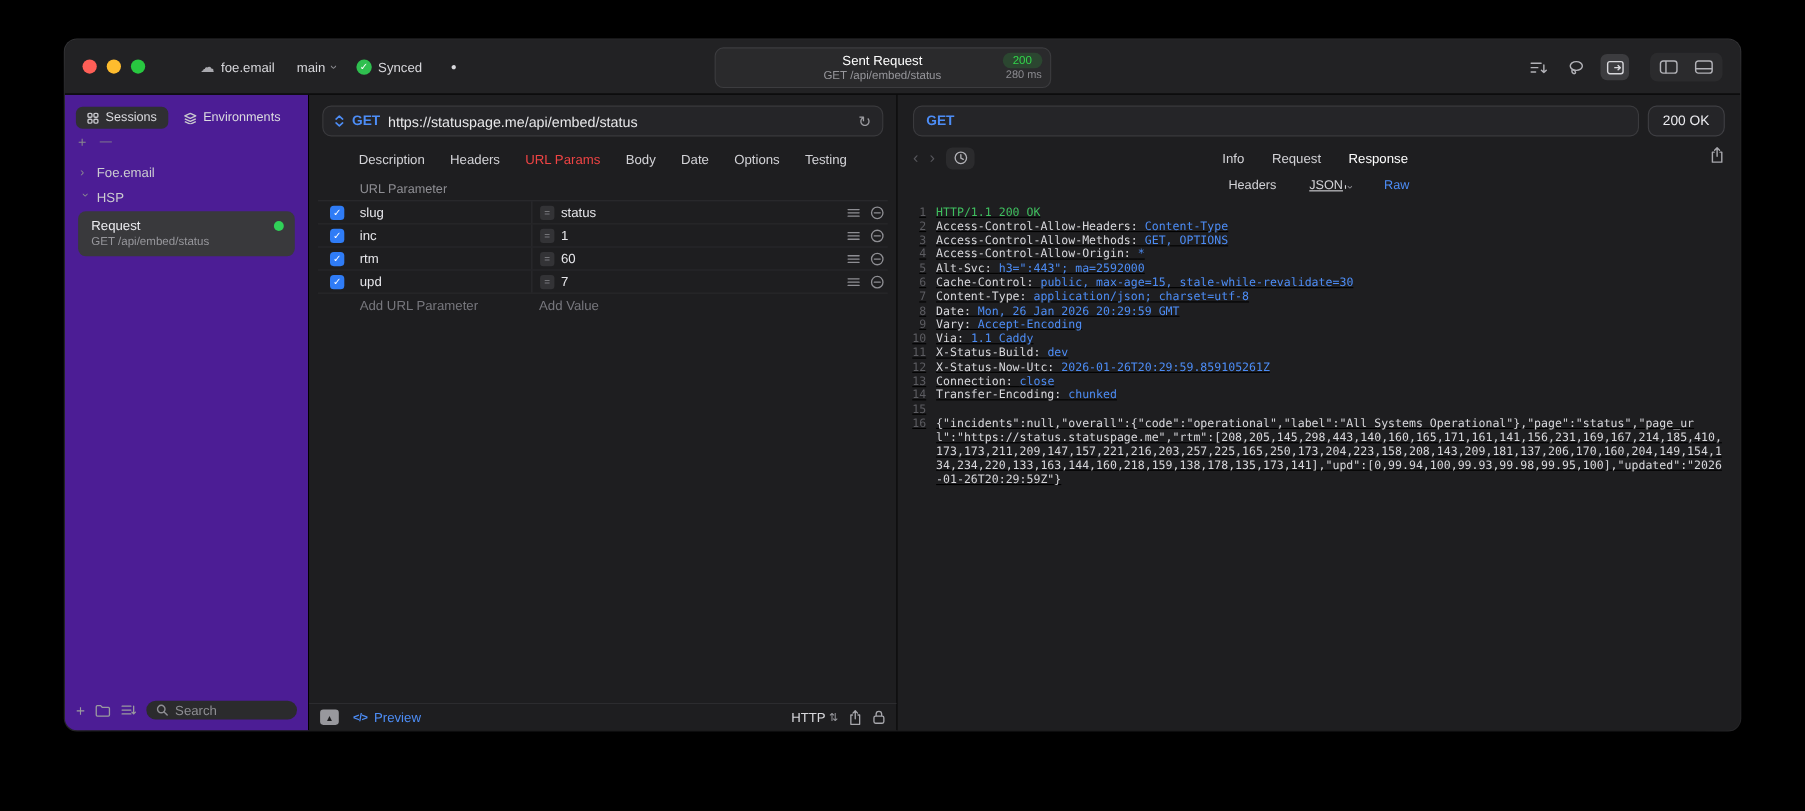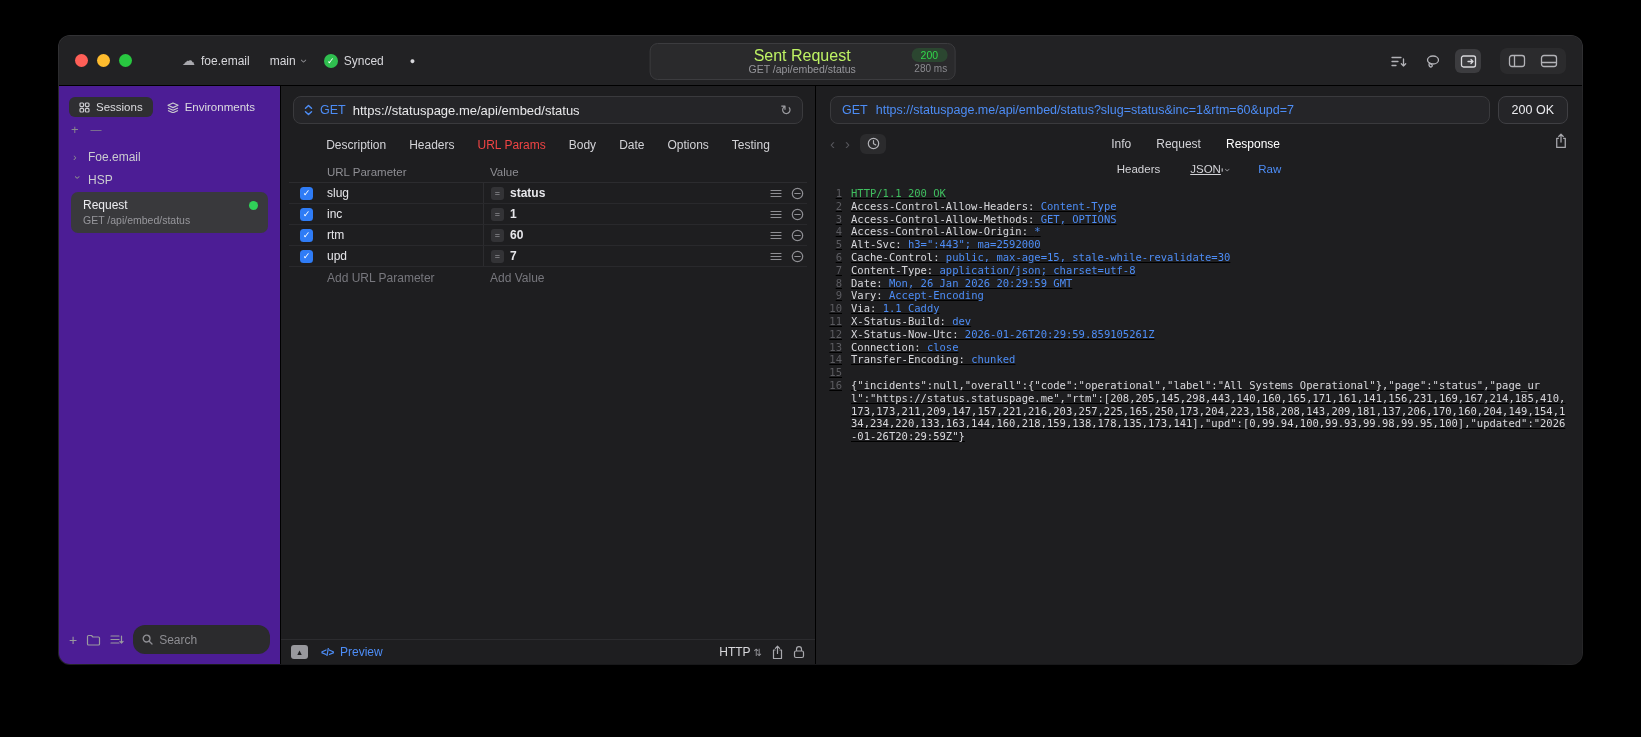--- a/index.html
+++ b/index.html
@@ -28,21 +28,21 @@
   .chev-down { display:inline-block; transform:rotate(90deg); color:#8b8b90; font-size:12px; line-height:1; }
   .branch { margin-left:20px; }
   .synced { margin-left:18px; }
   .sync-badge { width:14px; height:14px; border-radius:50%; background:#2fbf4f; color:#fff; font-size:9px; display:flex; align-items:center; justify-content:center; }
   .tb-dot { margin-left:26px; color:#d8d8dc; font-size:9px; }
   .center-widget {
     position:absolute; left:50%; top:7px; transform:translateX(-56%);
     width:306px; height:37px; background:#2a2a2c; border:1px solid #3c3c3f; border-radius:8px;
     display:flex; flex-direction:column; align-items:center; justify-content:center;
   }
-  .cw-title { font-size:16px; color:#bef264; line-height:15px; }
+  .cw-title { font-size:12px; color:#ffffff; line-height:15px; }
   .cw-sub { font-size:10.5px; color:#96969b; line-height:13px; }
   .cw-right { position:absolute; right:7px; top:4px; display:flex; flex-direction:column; align-items:flex-end; gap:1px; }
   .cw-status { background:rgba(50,215,75,.16); color:#32d74b; font-size:10.5px; padding:1px 9px; border-radius:7px; }
   .cw-ms { color:#8a8a8f; font-size:10px; }
   .tb-right { position:absolute; right:16px; top:0; height:50px; display:flex; align-items:center; gap:9px; }
   .tb-icon { width:26px; height:24px; display:flex; align-items:center; justify-content:center; border-radius:6px; cursor:default; }
   .tb-icon.active { background:#3c3c3f; }
   .tb-seg { display:flex; background:#2b2b2d; border-radius:7px; padding:2px; margin-left:10px; gap:2px; }
   .tb-seg .tb-icon { width:30px; height:22px; }
   svg.ic { display:block; }
@@ -60,38 +60,38 @@
   .sb-tree { padding:4px 8px; }
   .tree-row { display:flex; align-items:center; gap:7px; height:23px; padding:0 6px; color:#cbcbd0; font-size:12px; }
   .tree-chev { color:#8b8b90; font-size:11px; width:8px; display:inline-block; }
   .req-card { margin:1px 4px 0 4px; background:#39393c; border-radius:7px; padding:6px 10px 7px 12px; position:relative; }
   .req-card .t { font-size:12px; color:#ececf0; }
   .req-card .s { font-size:10.5px; color:#97979c; margin-top:2px; }
   .req-dot { position:absolute; right:10px; top:9px; width:9px; height:9px; border-radius:50%; background:#30d158; }
   .sb-spacer { flex:1; }
   .sb-bottom { display:flex; align-items:center; gap:9px; padding:8px 10px 10px; }
   .sb-bicon { color:#9a9a9f; font-size:14px; display:flex; align-items:center; }
-  .search-pill { flex:1; height:29px; background:#2b2b2d; border-radius:12px; display:flex; align-items:center; gap:6px; padding:0 9px; color:#8e8e93; font-size:12px; }
+  .search-pill { flex:1; height:17px; background:#2b2b2d; border-radius:12px; display:flex; align-items:center; gap:6px; padding:0 9px; color:#8e8e93; font-size:12px; }
   
   .url-row { padding:10px 12px 5px; }
   .url-bar { height:28px; background:#252528; border:1px solid #3a3a3d; border-radius:8px; display:flex; align-items:center; padding:0 10px; gap:7px; }
-  .method { color:#4d8df6; font-size:12.5px; font-weight:normal; }
+  .method { color:#4d8df6; font-size:12.5px; font-weight:bold; }
   .url-text { flex:1; color:#e8e8ea; font-size:13px; white-space:nowrap; overflow:hidden; }
   .refresh { color:#9c9ca1; font-size:14px; }
   .req-tabs { display:flex; justify-content:center; gap:23px; padding:9px 0 10px; font-size:12px; color:#d3d3d7; }
   .req-tabs .tab.on { color:#ef4444; }
   .ptable { }
   .phead { display:flex; align-items:center; height:21px; font-size:11.5px; color:#8e8e93; border-bottom:1px solid #2c2c2f; margin:0 8px; }
   .col-cb { width:36px; flex:none; }
   .col-name { width:158px; flex:none; padding-left:2px; }
   .col-val { flex:1; border-left:1px solid #2c2c2f; padding-left:7px; display:flex; align-items:center; gap:6px; min-width:0; height:100%; }
   .prow { display:flex; align-items:center; height:21px; font-size:12px; color:#e6e6ea; border-bottom:1px solid #29292c; margin:0 8px; }
   .cbx { width:13px; height:13px; margin:0 12px 0 11px; background:#2f7cf6; border-radius:3.5px; display:flex; align-items:center; justify-content:center; color:#fff; font-size:9px; flex:none; }
   .eq { width:13px; height:13px; background:#333336; border-radius:3px; color:#aeaeb3; font-size:9px; display:flex; align-items:center; justify-content:center; flex:none; }
-  .pvtext { flex:1; min-width:0;font-weight:bold; }
+  .pvtext { flex:1; min-width:0; }
   .ricons { display:flex; align-items:center; gap:9px; padding-right:3px; }
   .ghost { color:#77777d; }
   .grow { border-bottom:none; }
   .main-spacer { flex:1; }
   .main-footer { height:25px; flex:none; border-top:1px solid #2c2c2f; display:flex; align-items:center; gap:9px; padding:0 10px; }
   .collapse-btn { width:17px; height:14px; background:#98989d; border-radius:3px; color:#1e1e20; font-size:9px; display:flex; align-items:center; justify-content:center; }
   .preview { display:flex; align-items:center; gap:6px; color:#4d8df6; font-size:12px; margin-left:4px; }
   .preview .code-glyph { font-size:10px; font-weight:bold; letter-spacing:-0.5px; }
   .mf-spacer { flex:1; }
   .http-sel { display:flex; align-items:center; gap:3px; color:#d8d8dc; font-size:12px; }
@@ -280,21 +280,20 @@
           <span class="tab">Body</span>
           <span class="tab">Date</span>
           <span class="tab">Options</span>
           <span class="tab">Testing</span>
         </div>
 
         <div class="ptable">
           <div class="phead">
             <span class="col-cb"></span>
             <span class="col-name">URL Parameter</span>
-            <span class="col-val" style="border-left:none;">Value</span>
           </div>
 
           <div class="prow">
             <span class="col-cb" style="display:flex;">
                 <span class="cbx">
                   <span>✓</span>
                 </span>
               </span>
             <span class="col-name">slug</span>
             <span class="col-val">
@@ -410,21 +409,20 @@
                 <path d="M3.5 6V4.2a2.5 2.5 0 015 0V6"></path>
               </svg>
           </span>
         </div>
       </div>
 
       <div class="resp">
         <div class="resp-url-row">
           <div class="resp-url">
             <span class="method">GET</span>
-            <span class="u">https://statuspage.me/api/embed/status?slug=status&amp;inc=1&amp;rtm=60&amp;upd=7</span>
           </div>
           <span class="status-pill">200 OK</span>
         </div>
 
         <div class="resp-nav">
           <span class="nav-arrows">
             <span>‹</span>
             <span>›</span>
           </span>
           <span class="clock-btn">

